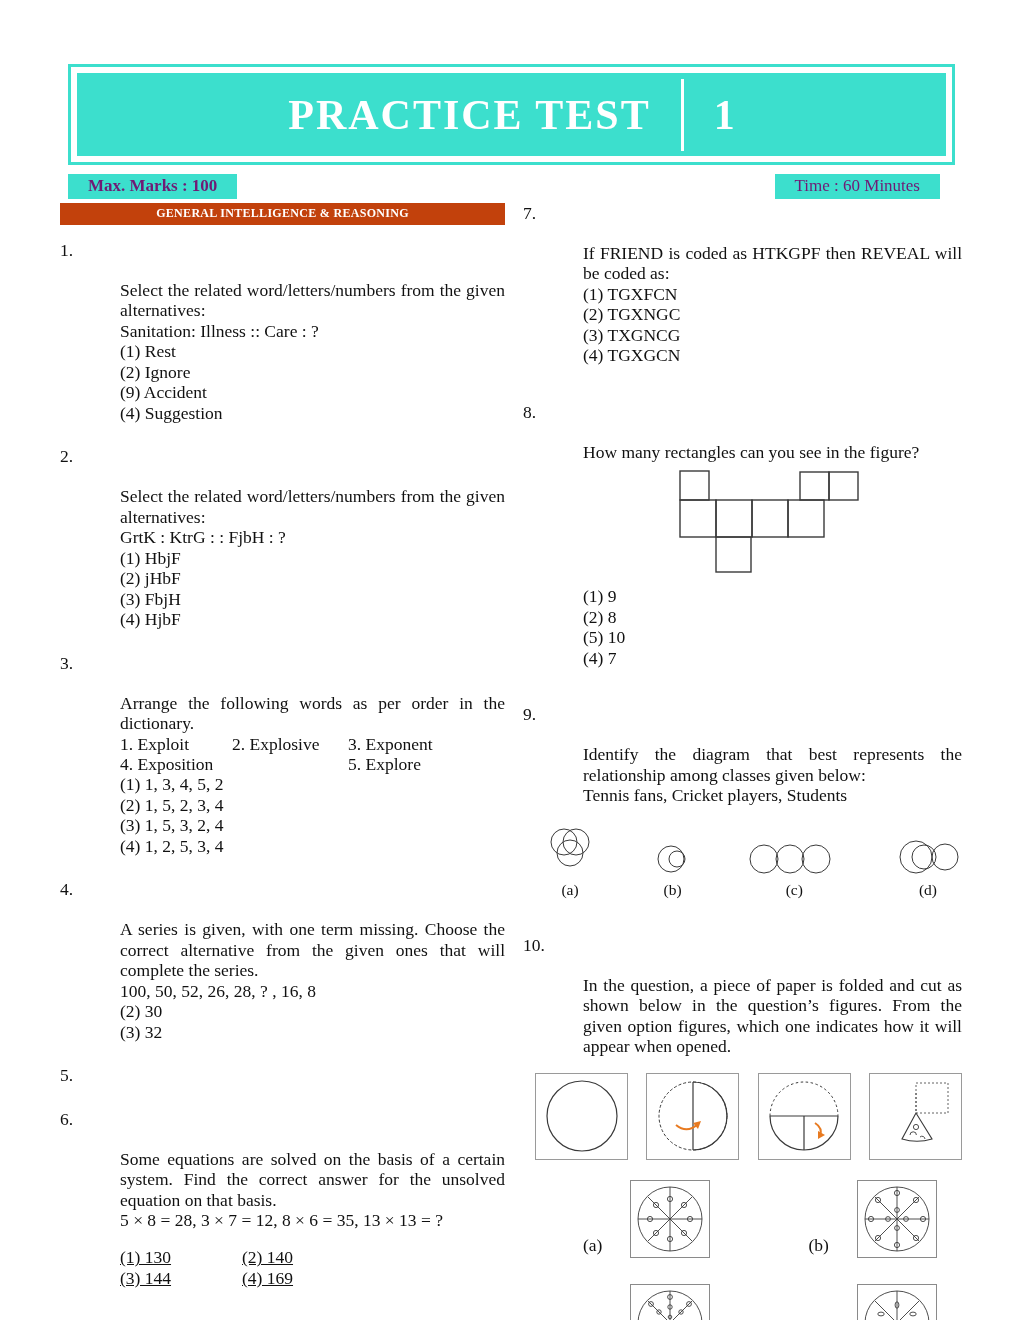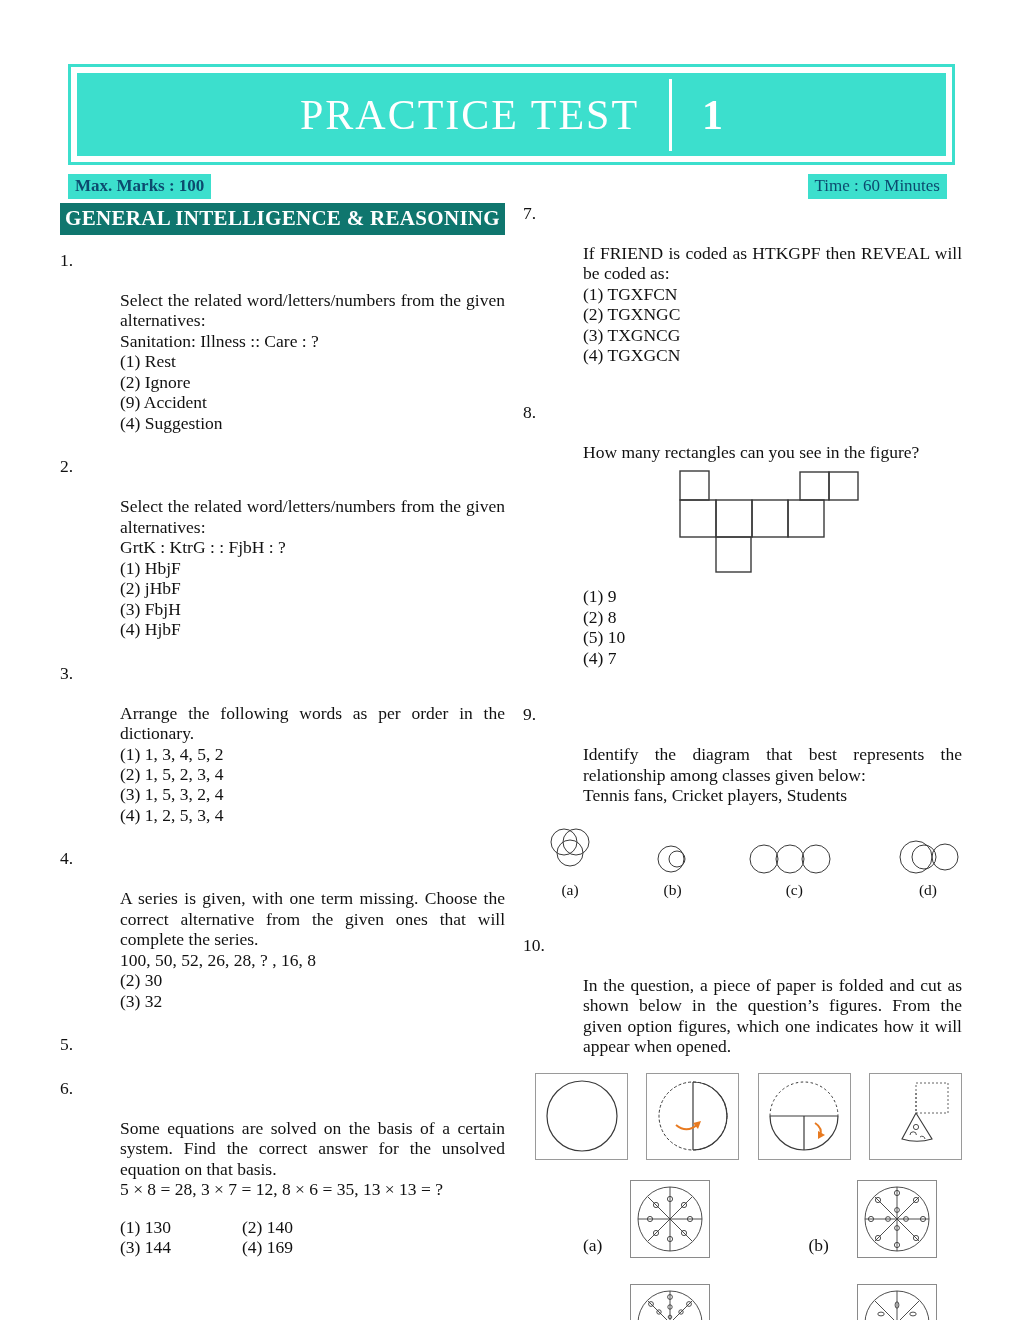--- a/index.html
+++ b/index.html
@@ -6,47 +6,47 @@
   * { margin:0; padding:0; box-sizing:border-box; }
   html,body { background:#fff; }
   .page { position:relative; width:1020px; height:1320px; background:#fff;
           font-family:"Liberation Serif", serif; color:#111; overflow:hidden; }
 
   
   .header-frame { position:absolute; left:68px; top:64px; width:887px; height:101px;
                   border:3px solid var(--teal); background:#fff; padding:6px; }
   .header-fill { width:100%; height:100%; background:var(--teal); color:#fff;
                  display:flex; align-items:center; justify-content:center; }
-  .header-title { font-size:42px; font-weight:normal; letter-spacing:2px; }
+  .header-title { font-size:42px; font-weight:bold; letter-spacing:2px; }
   .header-divider { width:3px; height:72px; background:#fff; margin:0 30px; }
   .header-number { font-size:42px; font-weight:bold; }
 
-  .badge { position:absolute; top:174px; background:var(--teal); color:#0c4a6e;
-           font-size:17px; line-height:1.25; padding:1px 7px 3px; }
+  .badge { position:absolute; top:174px; background:var(--teal); color:#701a75;
+           font-size:17px; line-height:1.25; padding:1px 20px 3px; }
   .badge-left { left:68px; font-weight:bold; }
-  .badge-right { right:73px; }
+  .badge-right { right:80px; }
 
   
   .columns { position:absolute; left:60px; top:203px; width:902px; display:flex; gap:18px; }
   .col-left { width:445px; flex:none; }
   .col-right { flex:1; min-width:0; }
 
-  .section-banner { background:#0f766e; color:#fff; text-align:center; font-weight:bold;
-                    font-size:21px; padding:3px 0 4px; margin-bottom:15px; letter-spacing:0.3px; }
+  .section-banner { background:#c2410c; color:#fff; text-align:center; font-weight:bold;
+                    font-size:12px; padding:3px 0 4px; margin-bottom:15px; letter-spacing:0.3px; }
 
   .q { display:flex; margin-bottom:23px; }
   .col-right .q { margin-bottom:36px; }
   .qnum { width:60px; flex:none; font-size:17.5px; line-height:1.17; }
   .qbody { flex:1; min-width:0; font-size:17.5px; line-height:1.17; }
   .just { text-align:justify;margin-top:40px; }
 
   .wordgrid { display:grid; grid-template-columns:112px 116px auto; }
   .wordgrid .w5 { grid-column:3; }
 
-  .q6opts { display:grid; grid-template-columns:122px auto; width:270px; margin-top:17px; }
+  .q6opts { display:grid; grid-template-columns:122px auto; width:270px; margin-top:17px;text-decoration:underline; }
 
   .q8fig { margin:8px 0 10px 96px; }
 
   .venn-row { display:flex; justify-content:space-between; align-items:flex-end;
               margin:20px 0 0 -42px; }
   .venn { display:flex; flex-direction:column; align-items:center; gap:3px; font-size:15.5px; }
 
   .qfig-row { display:flex; justify-content:space-between; margin:16px 0 20px -48px; }
   .qfig-box { width:93px; height:87px; border:1px solid #9a9a9a; background:#fff;
               display:flex; align-items:center; justify-content:center; }
@@ -104,20 +104,27 @@
           <div>(2) jHbF</div>
           <div>(3) FbjH</div>
           <div>(4) HjbF</div>
         </div>
       </div>
 
       <div class="q">
         <div class="qnum">3.</div>
         <div class="qbody">
           <div class="just">Arrange the following words as per order in the dictionary.</div>
+          <div class="wordgrid">
+            <span>1. Exploit</span>
+            <span>2. Explosive</span>
+            <span>3. Exponent</span>
+            <span>4. Exposition</span>
+            <span class="w5">5. Explore</span>
+          </div>
           <div>(1) 1, 3, 4, 5, 2</div>
           <div>(2) 1, 5, 2, 3, 4</div>
           <div>(3) 1, 5, 3, 2, 4</div>
           <div>(4) 1, 2, 5, 3, 4</div>
         </div>
       </div>
 
       <div class="q">
         <div class="qnum">4.</div>
         <div class="qbody">

